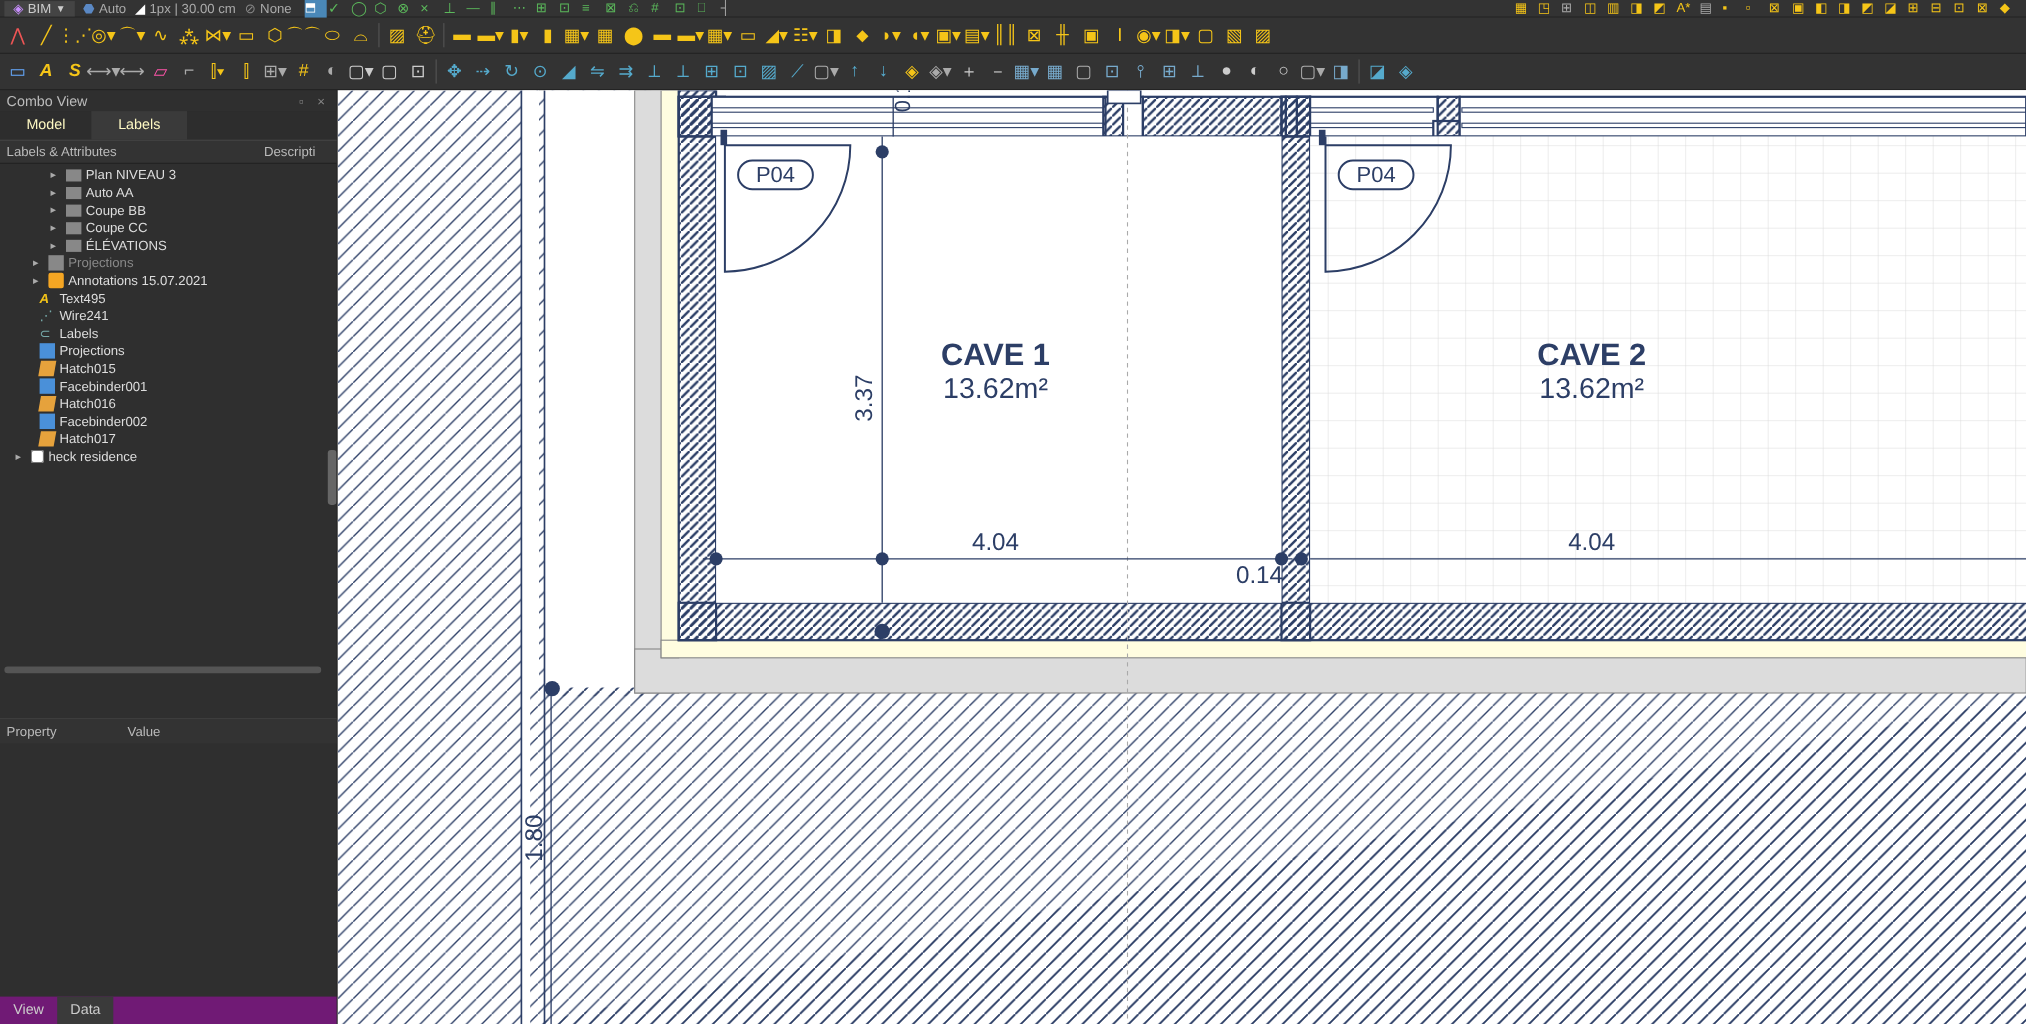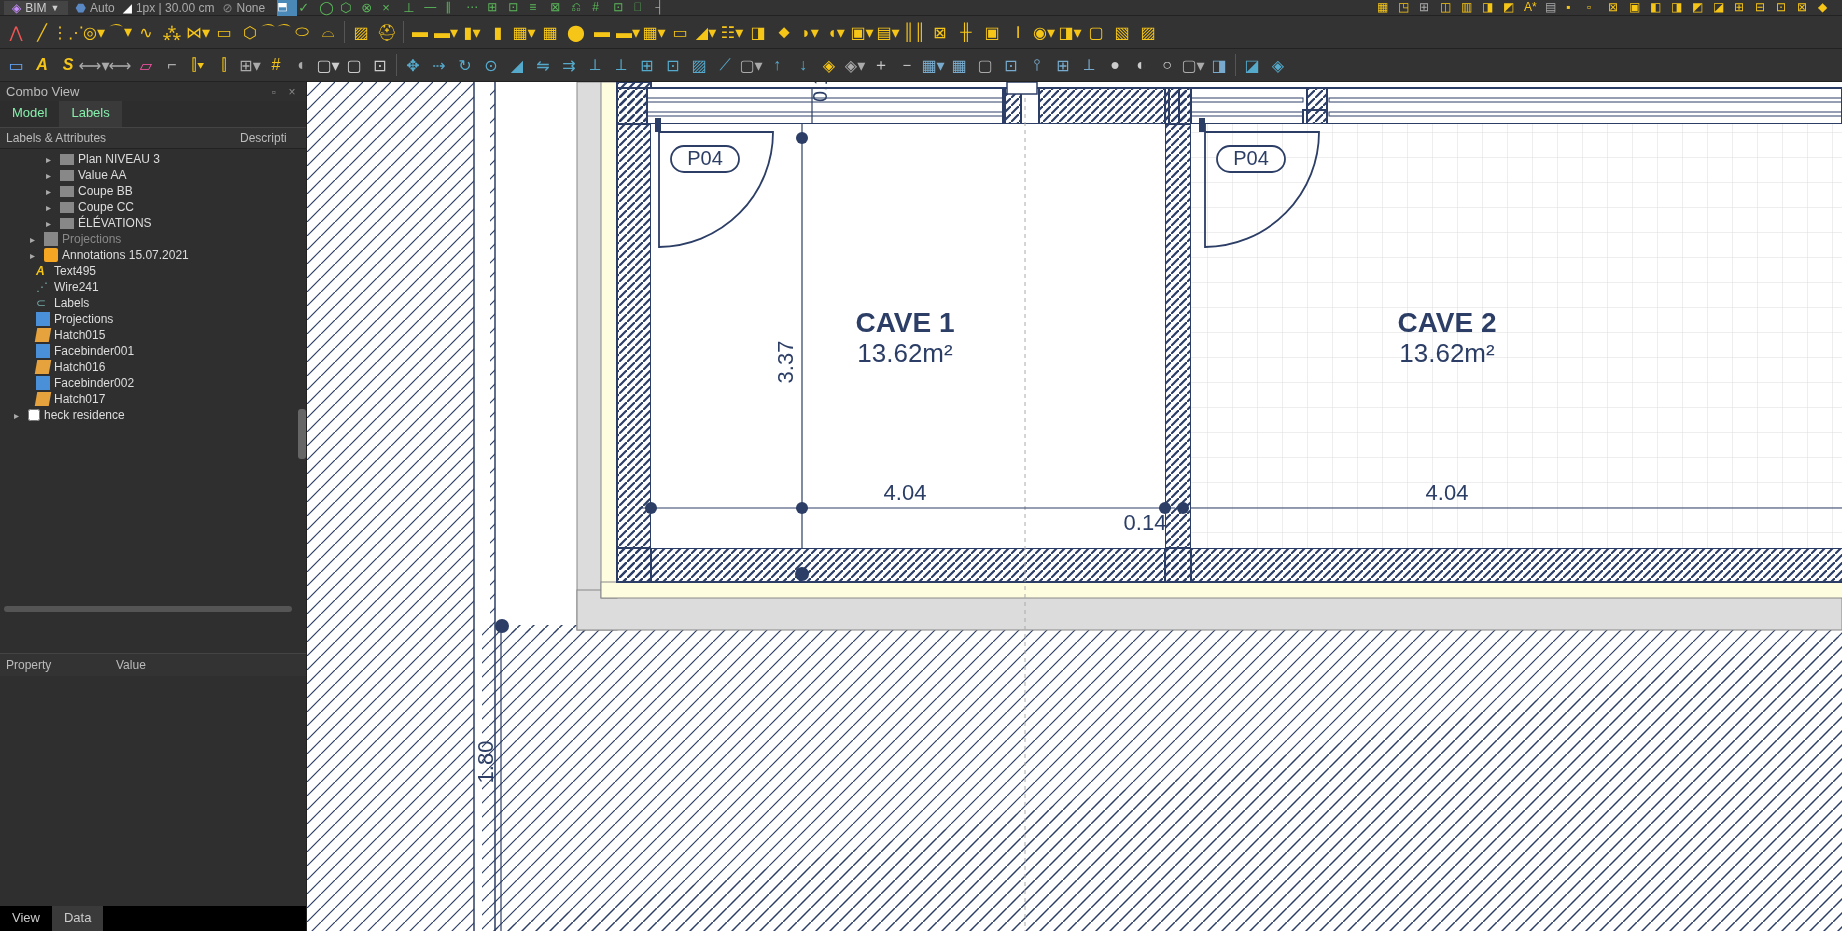--- a/index.html
+++ b/index.html
@@ -10,42 +10,42 @@
 .toolstrip { display:flex; background:#333; border-bottom:1px solid #222; height:33px; align-items:center; gap:2px; padding:0 4px;}
 .toolstrip .icon { width:24px; height:24px; display:flex; align-items:center; justify-content:center; font-size:16px; color:#f5c518; cursor:pointer;}
 .toolstrip .sep { width:1px; height:22px; background:#555; margin:0 2px;}
 .toolstrip2 .icon { color:#7aa; }
 .main { display:flex; height:849px;}
 .sidebar { width:307px; background:#2f2f2f; display:flex; flex-direction:column; border-right:1px solid #222;}
 .combo-title { font-size:13px; padding:2px 6px; color:#bbb; display:flex; align-items:center; justify-content:space-between;}
 .combo-title .winbtns { display:flex; gap:2px;}
 .combo-title .wb { width:16px; height:14px; color:#888; cursor:pointer; display:flex; align-items:center; justify-content:center; font-size:12px;}
 .tabs { display:flex; background:#2d2d2d; height:26px; font-size:13px;}
-.tabs .tab { padding:4px 12px; color:#86efac; cursor:pointer;}
+.tabs .tab { padding:4px 24px; color:#fef9c3; cursor:pointer;}
 .tabs .tab.active { background:#3a3a3a;}
 .headerrow{ display:flex; background:#333; font-size:12px; color:#bbb; height:22px; align-items:center; padding:0 6px; border-top:1px solid #444; border-bottom:1px solid #222;}
 .headerrow .col1 { flex:1;}
 .headerrow .col2 { width:60px;}
 .tree { flex:1; overflow:auto; font-size:12px; padding:2px 0; position:relative;}
 .tree .node { display:flex; align-items:center; gap:4px; padding:1px 0 1px 20px; cursor:pointer; color:#ddd;}
 .tree .node.d2 { padding-left:46px;}
 .tree .caret { width:10px; color:#aaa; font-size:10px; display:inline-block;}
 .tree .ficon { width:14px; height:14px; display:inline-block;}
 .tree .ficon.folder { background:#f5a623; border-radius:2px;}
 .tree .ficon.gray { background:#888;}
 .tree .ficon.blue { background:#4a90d9;}
 .tree .ficon.orange { background:#e6a23c; transform:skewX(-10deg);}
 .tree .ficon.text { color:#f5c518; font-weight:bold; font-style:italic;}
 .tree .ficon.small { width:14px; height:11px;}
 .tree .scrollslug { position:absolute; right:0; top:260px; width:8px; height:50px; background:#666; border-radius:3px;}
 .prop-area { border-top:1px solid #444;margin-top:39px;}
 .prop-header { display:flex; background:#333; font-size:12px; color:#bbb; height:22px; align-items:center; padding:0 6px;}
 .prop-header .c1 { width:110px;}
 .prop-body { height:230px;}
-.bottom-tabs { display:flex; background:#000000; height:25px; font-size:13px;}
+.bottom-tabs { display:flex; background:#701a75; height:25px; font-size:13px;}
 .bottom-tabs .tab { padding:4px 12px; color:#ccc; cursor:pointer;}
 .bottom-tabs .tab.active { background:#3a3a3a;}
 .viewport { flex:1; background:#fff; position:relative; overflow:hidden;}
 svg.floorplan { position:absolute; top:0; left:0;}
 .vptext { font-family:"Arial Narrow", Arial, sans-serif; fill:#2c3e66; font-weight:400;}
 .vptextbold { font-family:"Arial Narrow", Arial, sans-serif; fill:#2c3e66; font-weight:600;}
 </style>
 </head>
 <body>
 
@@ -237,21 +237,21 @@
     </div>
     <div class="tree">
       <div class="node d2">
           <span class="caret">▸</span>
           <span class="ficon gray small"></span>
           <span>Plan NIVEAU 3</span>
         </div>
       <div class="node d2">
           <span class="caret">▸</span>
           <span class="ficon gray small"></span>
-          <span>Value AA</span>
+          <span>Auto AA</span>
         </div>
       <div class="node d2">
           <span class="caret">▸</span>
           <span class="ficon gray small"></span>
           <span>Coupe BB</span>
         </div>
       <div class="node d2">
           <span class="caret">▸</span>
           <span class="ficon gray small"></span>
           <span>Coupe CC</span>

